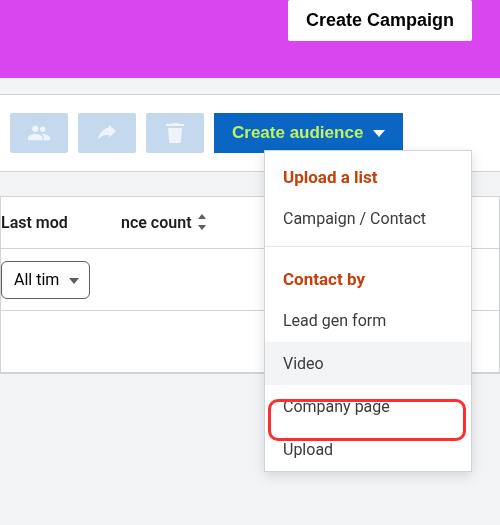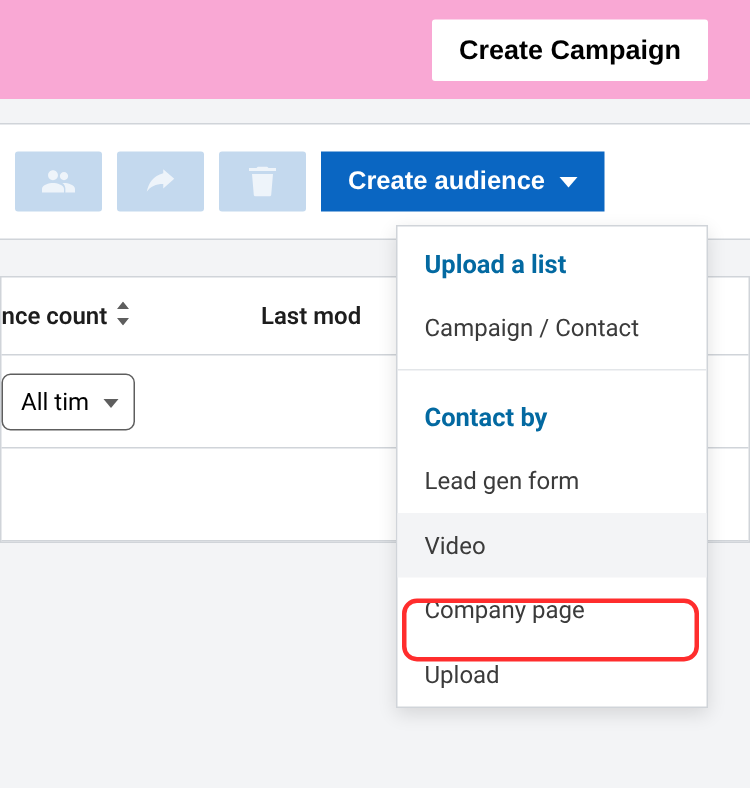--- a/index.html
+++ b/index.html
@@ -5,26 +5,26 @@
   * { box-sizing: border-box; margin: 0; padding: 0; }
   body {
     font-family: -apple-system, BlinkMacSystemFont, "Segoe UI", Roboto, Helvetica, Arial, sans-serif;
     background: #f3f4f6;
     width: 500px;
     height: 525px;
     overflow: hidden;
     position: relative;
   }
   .top-banner {
-    background: #f9a8d4;
-    height: 66px;
+    background: #d946ef;
+    height: 78px;
     width: 100%;
     display: flex;
     justify-content: flex-end;
-    align-items: center;
+    align-items: flex-start;
     padding-right: 28px;
   }
   .create-campaign {
     background: #fff;
     color: #000;
     font-weight: 600;
     font-size: 18px;
     border: none;
     padding: 10px 18px;
     border-radius: 2px;
@@ -48,21 +48,21 @@
     border-radius: 2px;
     display: flex;
     align-items: center;
     justify-content: center;
     cursor: pointer;
   }
   .icon-btn svg { fill: #eef4fa; }
   .icon-btn.first { margin-left: 10px; }
   .create-audience {
     background: #0a66c2;
-    color: #ffffff;
+    color: #bef264;
     font-weight: 600;
     font-size: 17px;
     border: none;
     height: 40px;
     padding: 0 18px;
     display: flex;
     align-items: center;
     gap: 10px;
     cursor: pointer;
   }
@@ -136,21 +136,21 @@
     top: 150px;
     left: 264px;
     width: 208px;
     background: #fff;
     border: 1px solid #d0d4d9;
     box-shadow: 0 4px 12px rgba(0,0,0,0.12);
   }
   .dd-section-label {
     font-weight: 700;
     font-size: 17px;
-    color: #0369a1;
+    color: #c2410c;
     padding: 16px 18px 10px 18px;
   }
   .dd-item {
     font-size: 16px;
     color: #3b3b3b;
     padding: 12px 18px;
     cursor: pointer;
   }
   .dd-item.hl { background: #f3f4f6; }
   .dd-divider {
@@ -193,30 +193,30 @@
       </svg>
   </button>
   <button class="create-audience">
     <span>Create audience</span>
     <span class="caret-down"></span>
   </button>
 </div>
 
 <div class="table-wrap">
   <div class="table-header">
+    <div class="col-header col2">
+      <span>Last mod</span>
+    </div>
     <div class="col-header col1">
       <span>nce count</span>
       <span class="sort-icon">
         <svg width="12" height="16" viewBox="0 0 12 16">
             <path d="M6 0 L10 5 L2 5 Z M6 16 L2 11 L10 11 Z" fill="#5e5e5e"></path>
           </svg>
       </span>
-    </div>
-    <div class="col-header col2">
-      <span>Last mod</span>
     </div>
   </div>
   <div class="filter-row">
     <div class="filter-select">
       <span>All tim</span>
     </div>
   </div>
   <div class="empty-row"></div>
 </div>
 

